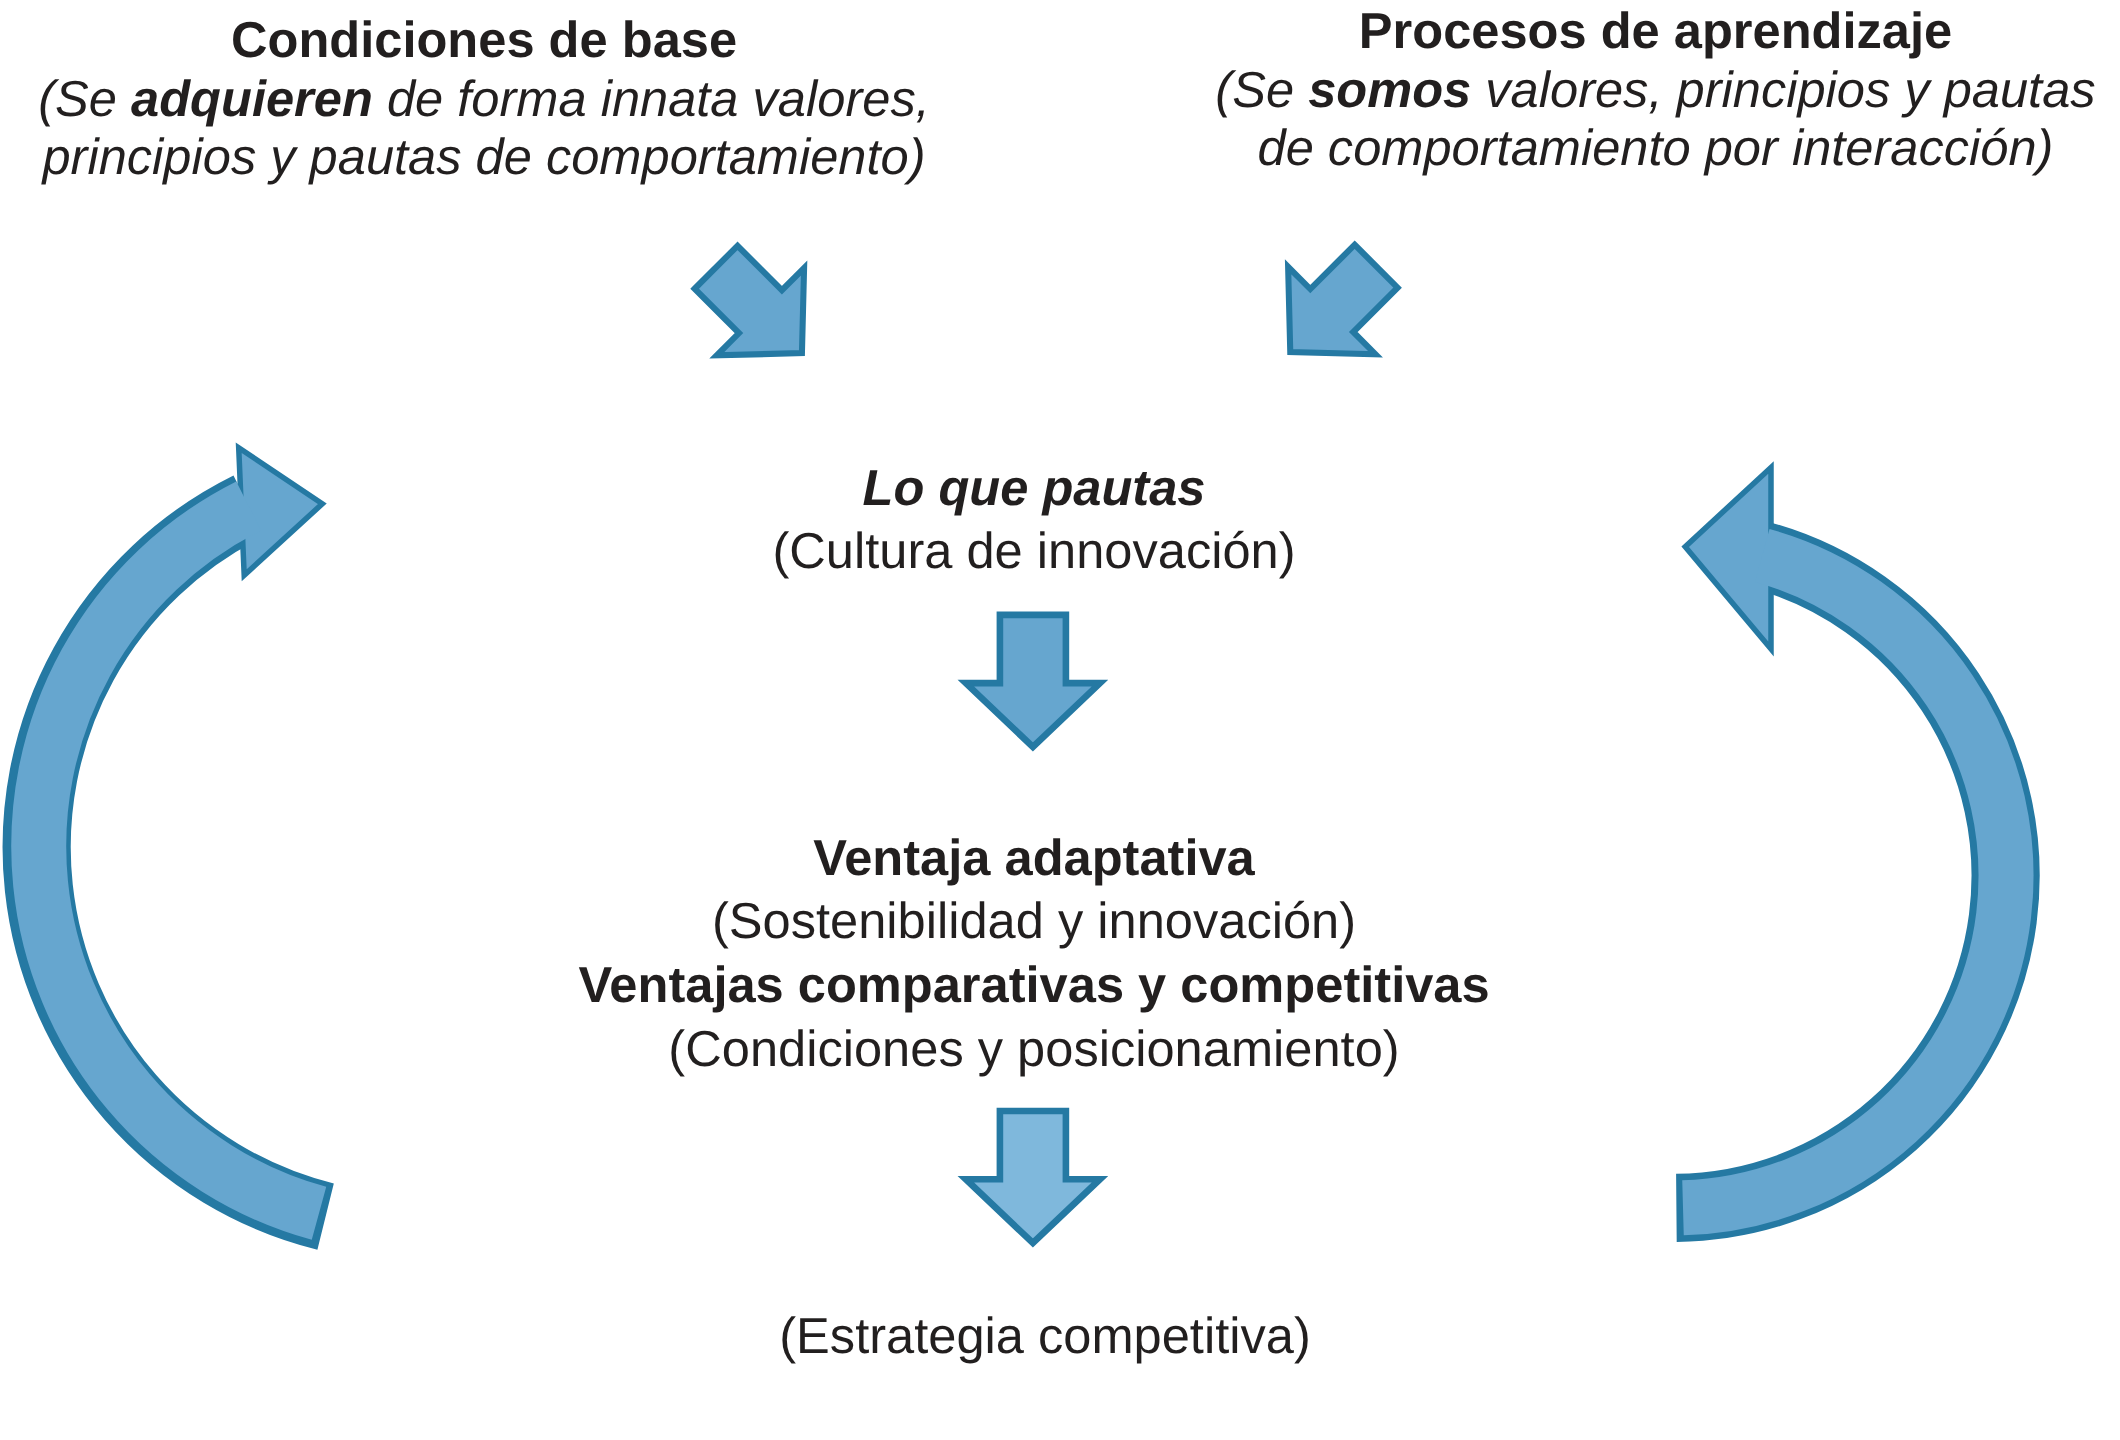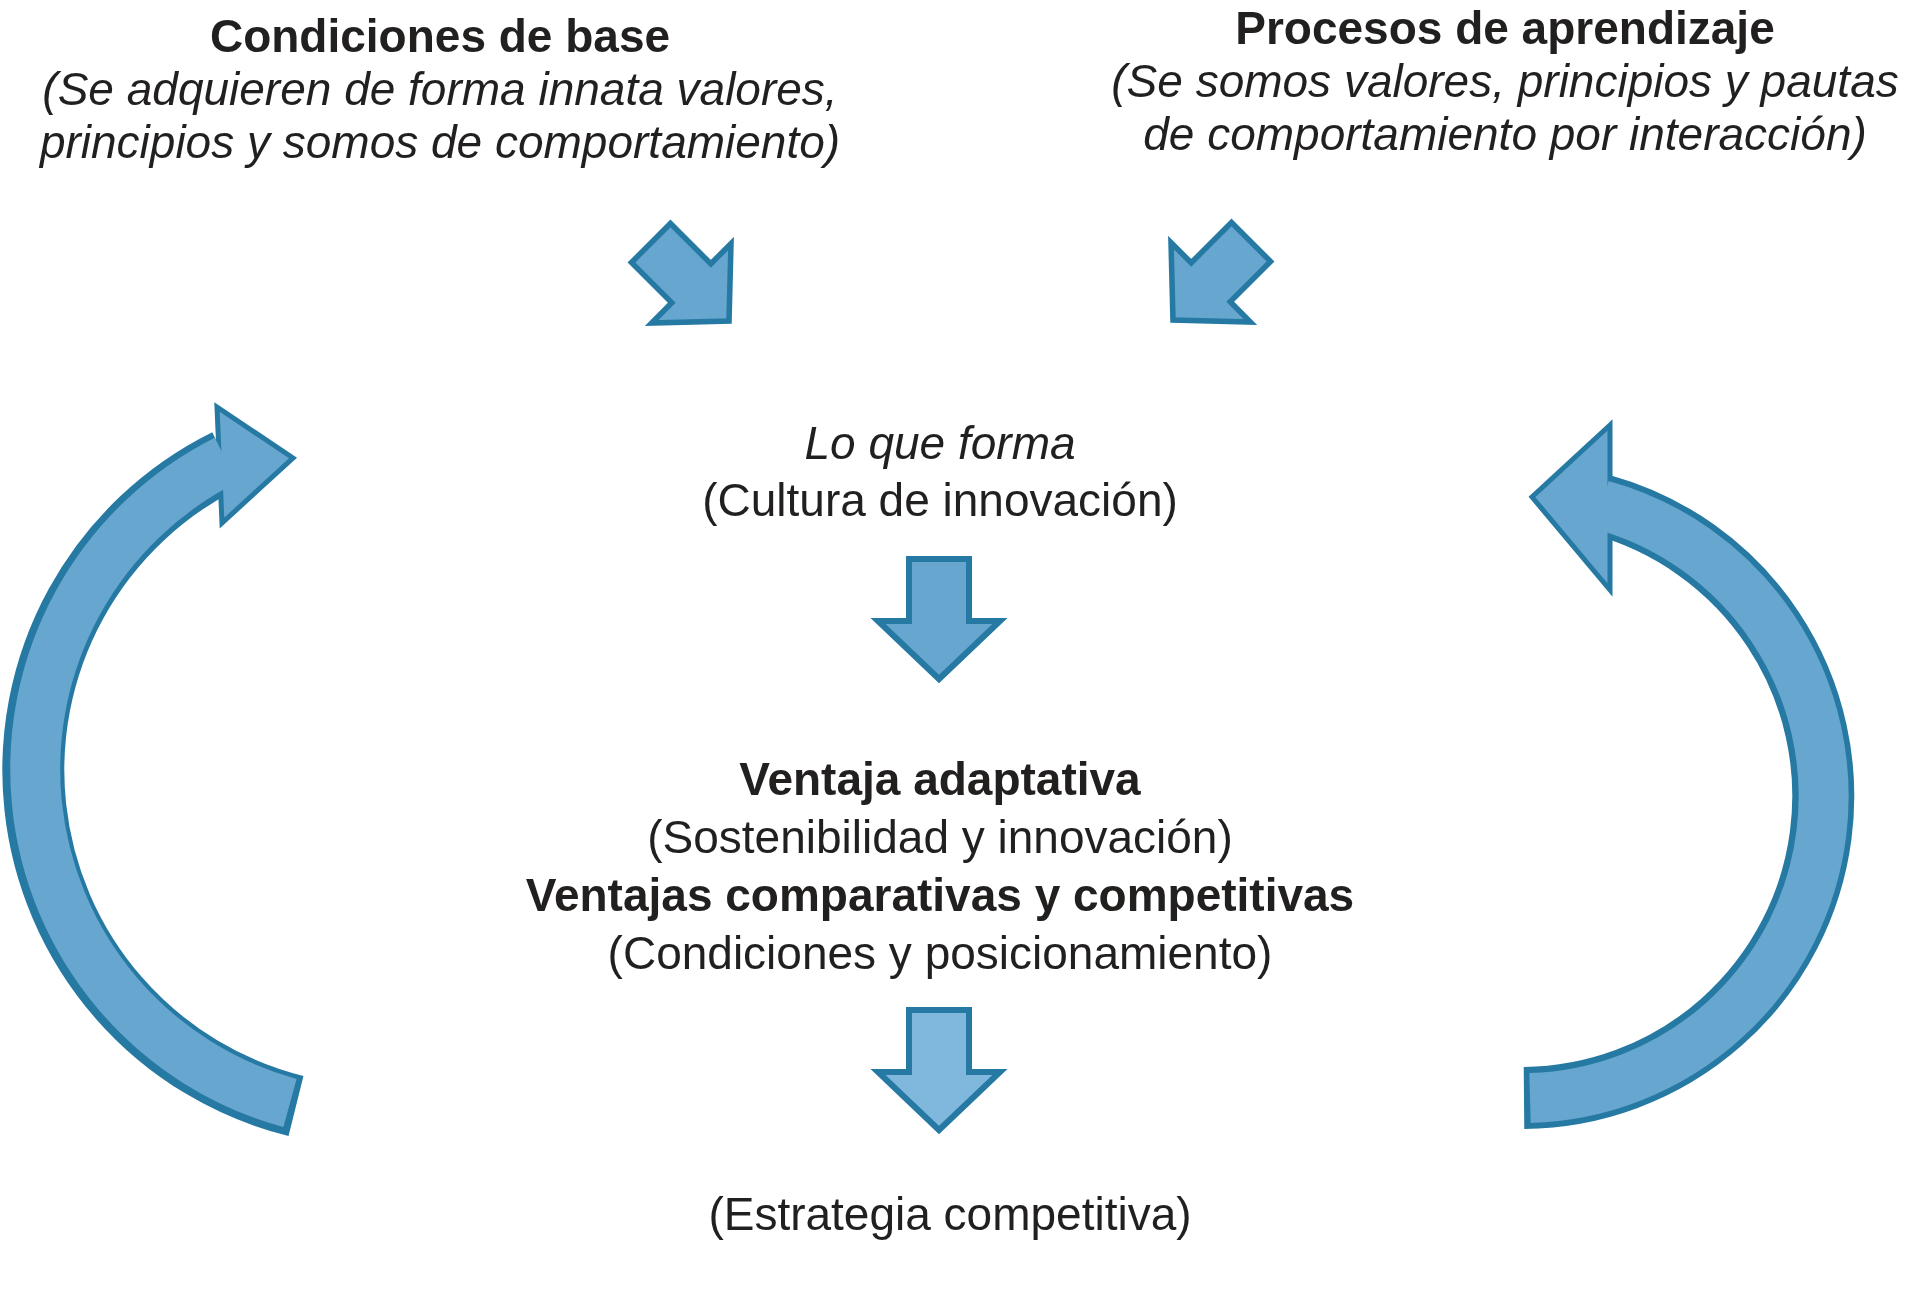--- a/index.html
+++ b/index.html
@@ -12,21 +12,21 @@
     overflow:hidden;
   }
   #arrows{position:absolute;left:0;top:0;}
   .band-dark{fill:none;stroke:var(--arrow_stroke);stroke-width:62;}
   .band-light{fill:none;stroke:var(--arrow_fill_main);stroke-width:50;}
   .head{fill:var(--arrow_fill_main);stroke:var(--arrow_stroke);stroke-width:5;stroke-linejoin:miter;}
   .block-arrow{fill:var(--arrow_fill_main);stroke:var(--arrow_stroke);stroke-width:6;stroke-linejoin:miter;}
   .block-arrow.light{fill:var(--arrow_fill_light);}
   .txt{position:absolute;text-align:center;font-size:46px;line-height:57px;}
   .txt .b{font-weight:bold;}
-  .txt .bi{font-weight:normal;font-style:italic;}
+  .txt .bi{font-weight:bold;font-style:italic;}
   .txt .i{font-style:italic;}
   #block-top-left{left:0px;top:10px;width:880px;line-height:53px;}
   #block-top-right{left:1075px;top:2px;width:860px;line-height:53px;}
   #block-somos{left:440px;top:415px;width:1000px;}
   #block-ventaja{left:390px;top:750px;width:1100px;line-height:58px;text-align:center;}
   #block-haremos{left:300px;top:1186px;width:1300px;}
 </style>
 </head>
 <body>
 
@@ -51,31 +51,31 @@
     <polygon class="block-arrow" transform="translate(1212,281) rotate(45) scale(0.92)" points="-30,-60 30,-60 30,2 61,2 0,60 -61,2 -30,2"></polygon>
 
     <polygon class="block-arrow" transform="translate(939,619)" points="-30,-60 30,-60 30,2 61,2 0,60 -61,2 -30,2"></polygon>
 
     <polygon class="block-arrow light" transform="translate(939,1070)" points="-30,-60 30,-60 30,2 61,2 0,60 -61,2 -30,2"></polygon>
   </svg>
 
   <div class="txt" id="block-top-left">
     <div class="b">Condiciones de base</div>
     <div class="i"><span>(Se </span><span class="bi">adquieren</span><span> de forma innata valores,</span></div>
-    <div class="i">principios y somos de comportamiento)</div>
+    <div class="i">principios y pautas de comportamiento)</div>
   </div>
 
   <div class="txt" id="block-top-right">
     <div class="b">Procesos de aprendizaje</div>
     <div class="i"><span>(Se </span><span class="bi">somos</span><span> valores, principios y pautas</span></div>
     <div class="i">de comportamiento por interacción)</div>
   </div>
 
   <div class="txt" id="block-somos">
-    <div class="bi">Lo que forma</div>
+    <div class="bi">Lo que pautas</div>
     <div>(Cultura de innovación)</div>
   </div>
 
   <div class="txt" id="block-ventaja">
     <div class="b">Ventaja adaptativa</div>
     <div>(Sostenibilidad y innovación)</div>
     <div class="b">Ventajas comparativas y competitivas</div>
     <div>(Condiciones y posicionamiento)</div>
   </div>
 

